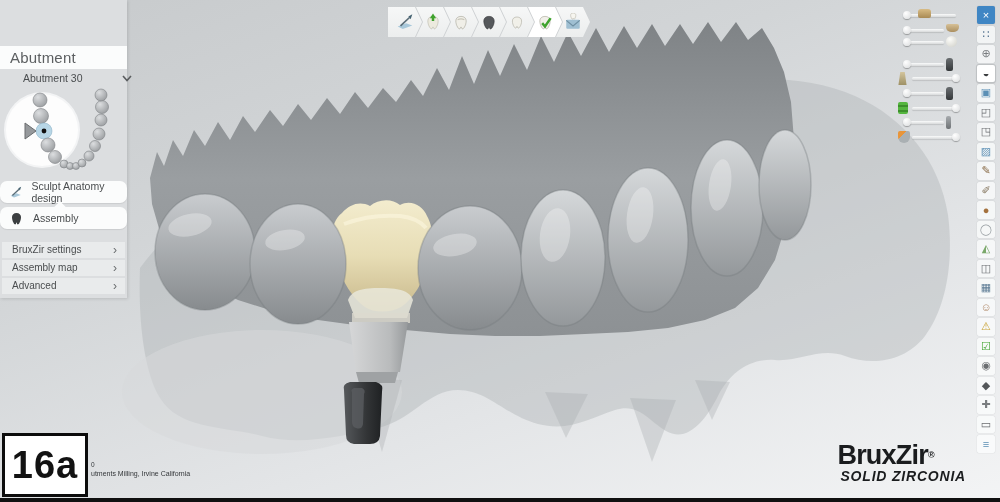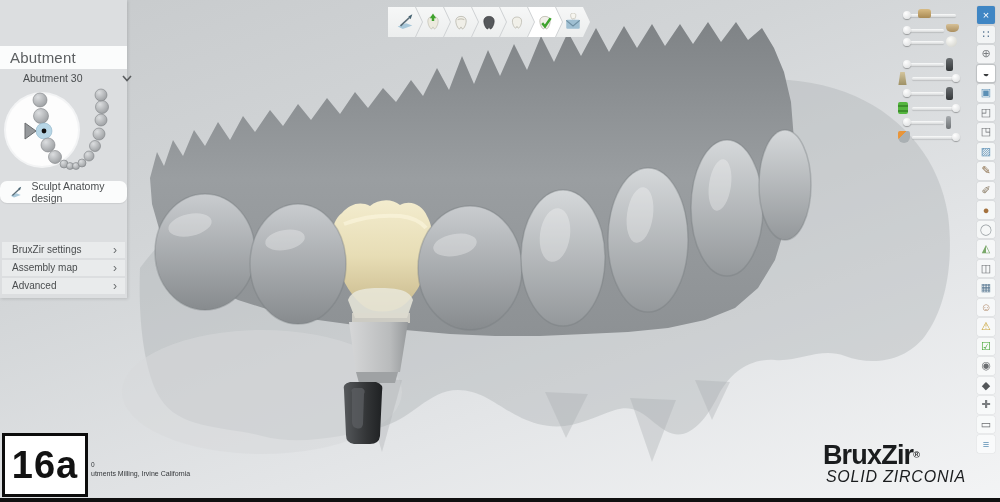--- a/index.html
+++ b/index.html
@@ -78,21 +78,21 @@
   .figure-box { position:absolute; left:2px; top:433px; width:86px; height:64px;
     background:#ffffff; border:3px solid #0c0c0c; display:flex; align-items:center;
     justify-content:center; z-index:6; }
   .figure-box span { font-size:38px; font-weight:bold; color:#121212; letter-spacing:1px; }
   .credit { position:absolute; left:91px; top:461px; z-index:6; color:#34373a; }
   .credit .l1 { font-size:6.5px; line-height:8px; }
   .credit .l2 { font-size:7px; line-height:9px; }
   .brand { position:absolute; right:34px; top:442px; z-index:6; text-align:left; color:#1a1c1e; }
   .brand .bname { font-size:27px; font-weight:bold; letter-spacing:-.8px; line-height:26px; }
   .brand sup { font-size:9px; font-weight:bold; }
-  .brand .bsub { font-size:16px; font-weight:normal; font-style:italic; letter-spacing:.8px; margin-left:3px; }
+  .brand .bsub { font-size:14px; font-weight:bold; font-style:italic; letter-spacing:.8px; margin-left:3px; }
   .bottom-strip { position:absolute; left:0; bottom:0; width:1000px; height:4px;
     background:#101010; z-index:7; }
 </style>
 </head>
 <body>
 
 <svg id="viewport-svg" width="1000" height="502" viewBox="0 0 1000 502">
   <defs>
     <linearGradient id="gRidge" x1="0" y1="0" x2="0" y2="1">
       <stop offset="0" stop-color="#7f8386"></stop>
@@ -206,20 +206,26 @@
   </svg>
 
   <div class="step-item" id="step-sculpt">
     <svg width="15" height="15" viewBox="0 0 16 16">
         <polygon points="2,12 9,9 14,11 6,14" fill="#a8c8da"></polygon>
         <line x1="4" y1="11.5" x2="12" y2="4" stroke="#5a6d78" stroke-width="1.6"></line>
         <polygon points="11,3 14.5,1 13,5.5" fill="#42606f"></polygon>
       </svg>
     <span class="stlab">Sculpt Anatomy design</span>
   </div>
+  <div class="step-item" id="step-assembly">
+    <svg width="15" height="15" viewBox="0 0 16 16">
+        <path d="M8,2 C5,2 3.2,3.8 3.2,6.4 C3.2,8.6 3.8,10.8 4.8,12.6 C5.4,13.8 6.3,14.6 7,14.2 C7.7,13.8 7.5,12.2 8,12.2 C8.5,12.2 8.3,13.8 9,14.2 C9.7,14.6 10.6,13.8 11.2,12.6 C12.2,10.8 12.8,8.6 12.8,6.4 C12.8,3.8 11,2 8,2 Z" fill="#3c3f41"></path>
+      </svg>
+    <span class="stlab">Assembly</span>
+  </div>
 
   <div class="menu-row" style="top:242px">
     <span>BruxZir settings</span>
     <span class="chev">›</span>
   </div>
   <div class="menu-row" style="top:260px">
     <span>Assembly map</span>
     <span class="chev">›</span>
   </div>
   <div class="menu-row" style="top:278px">

